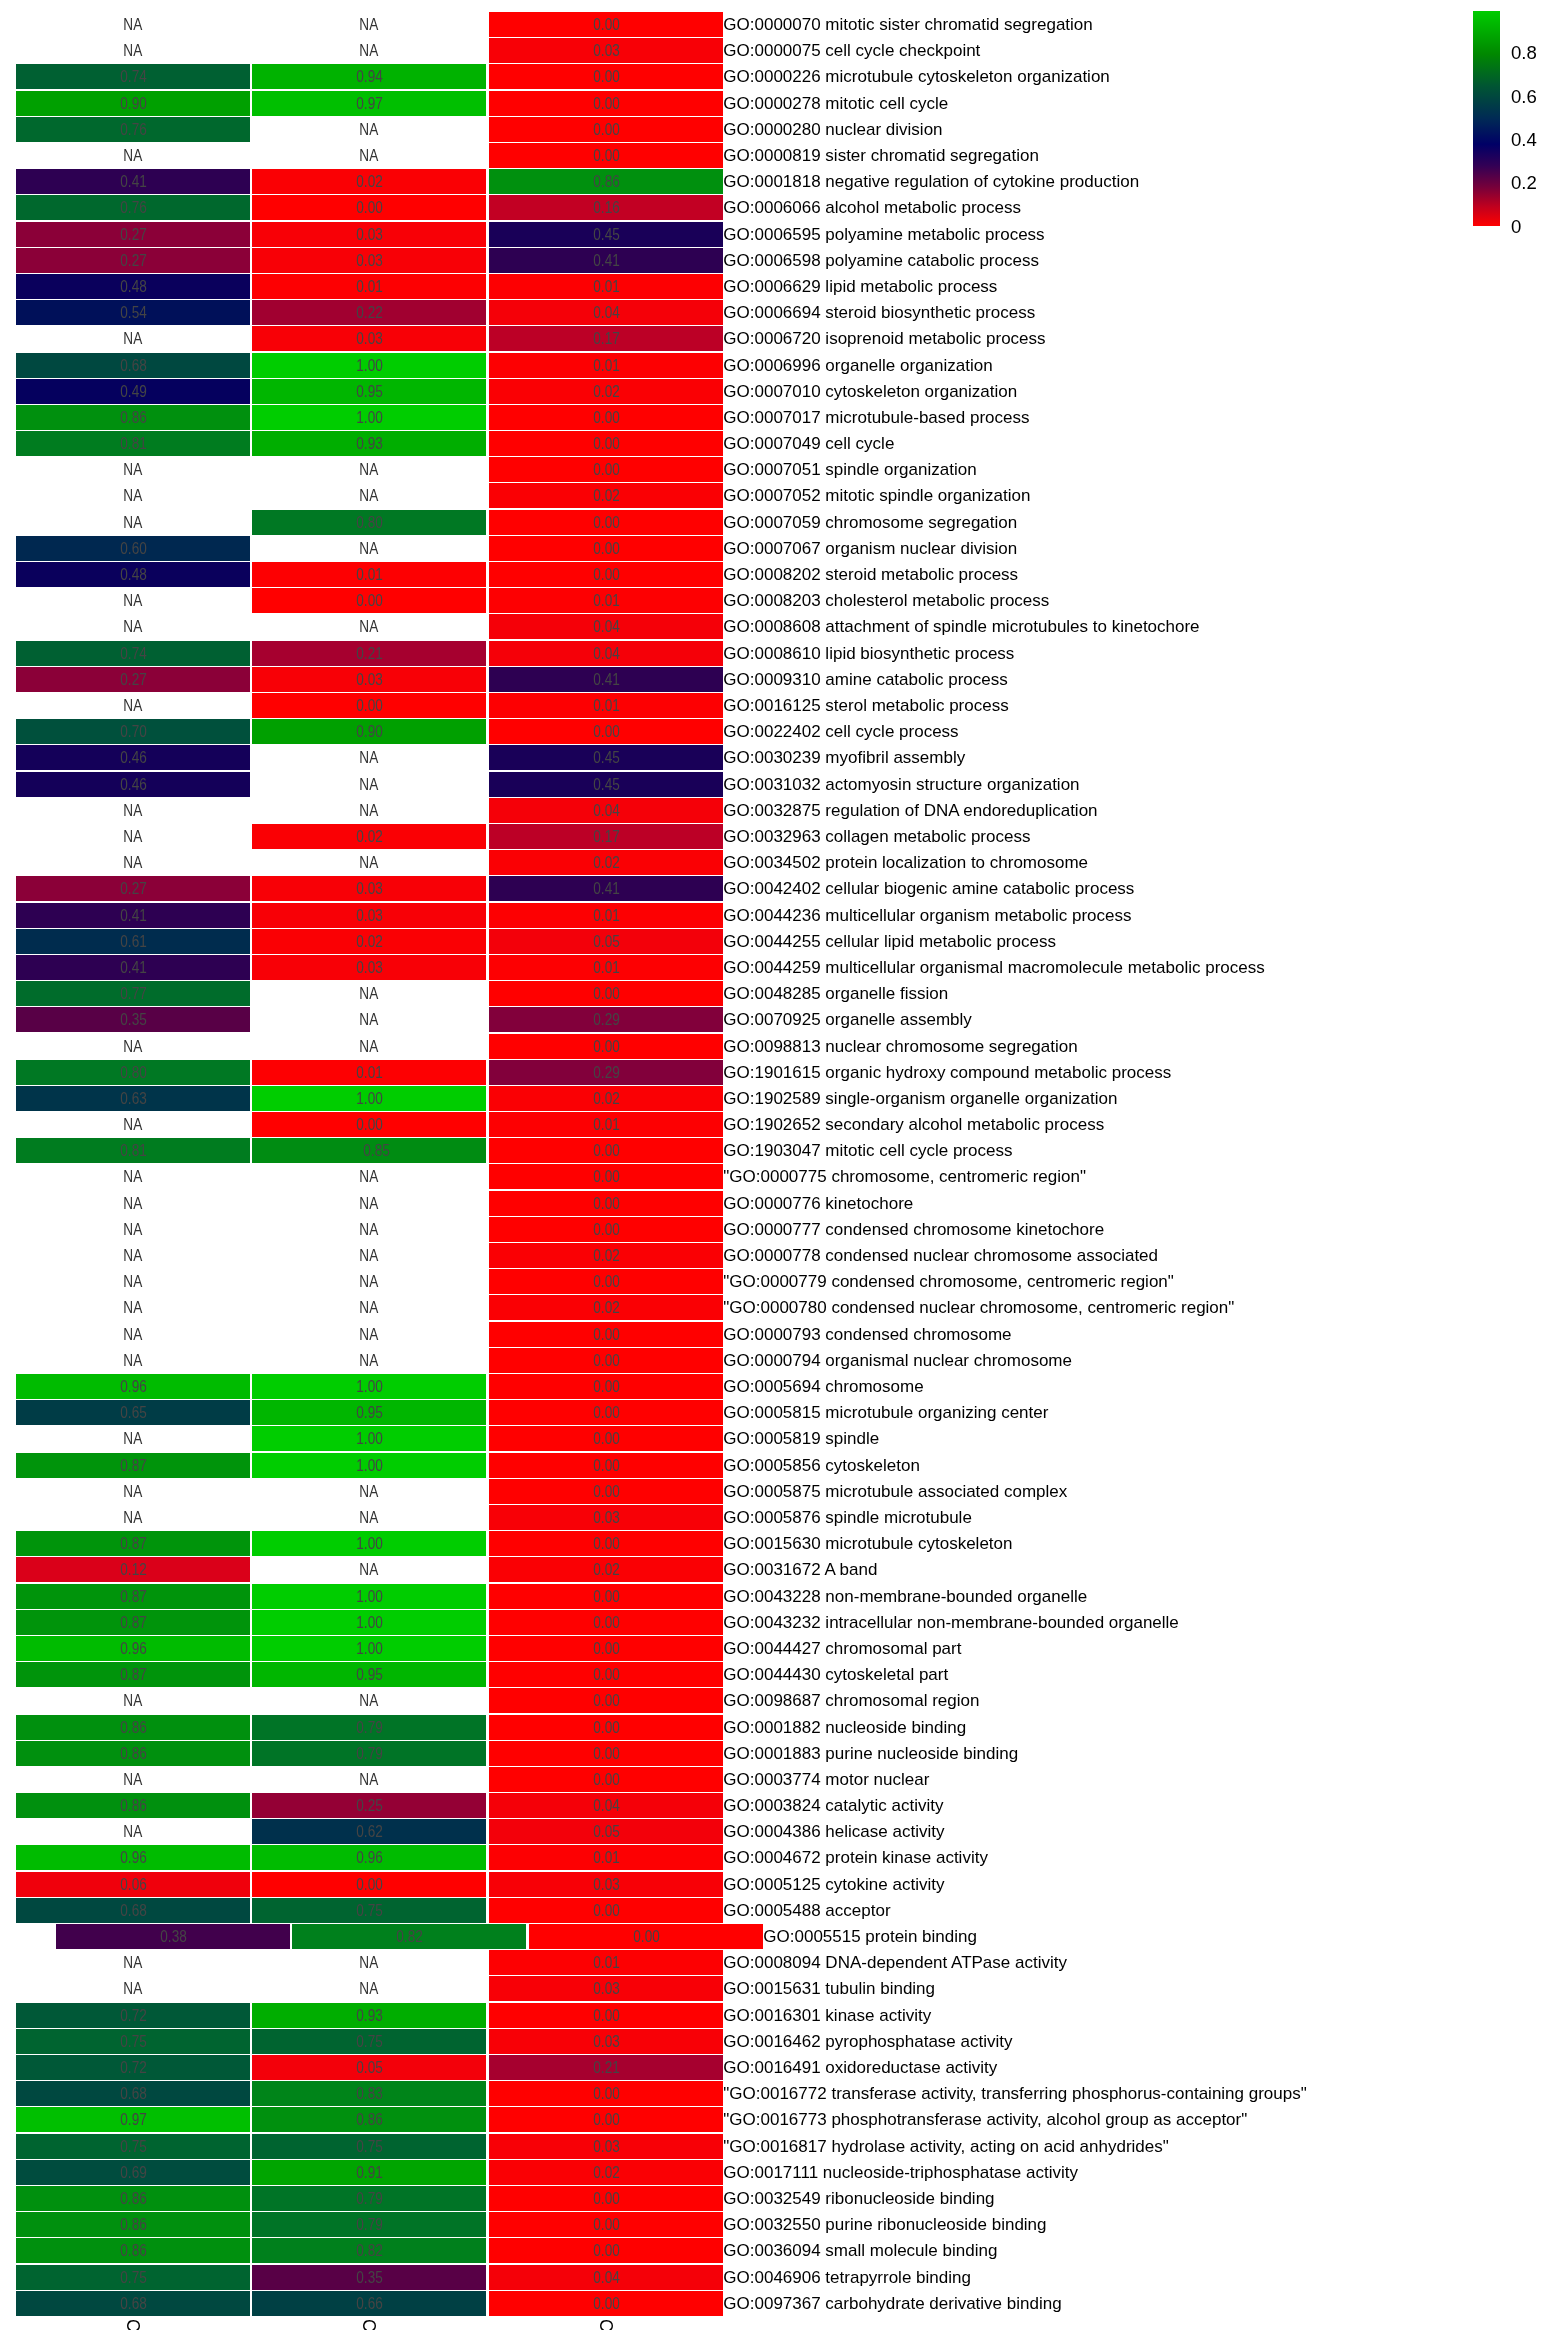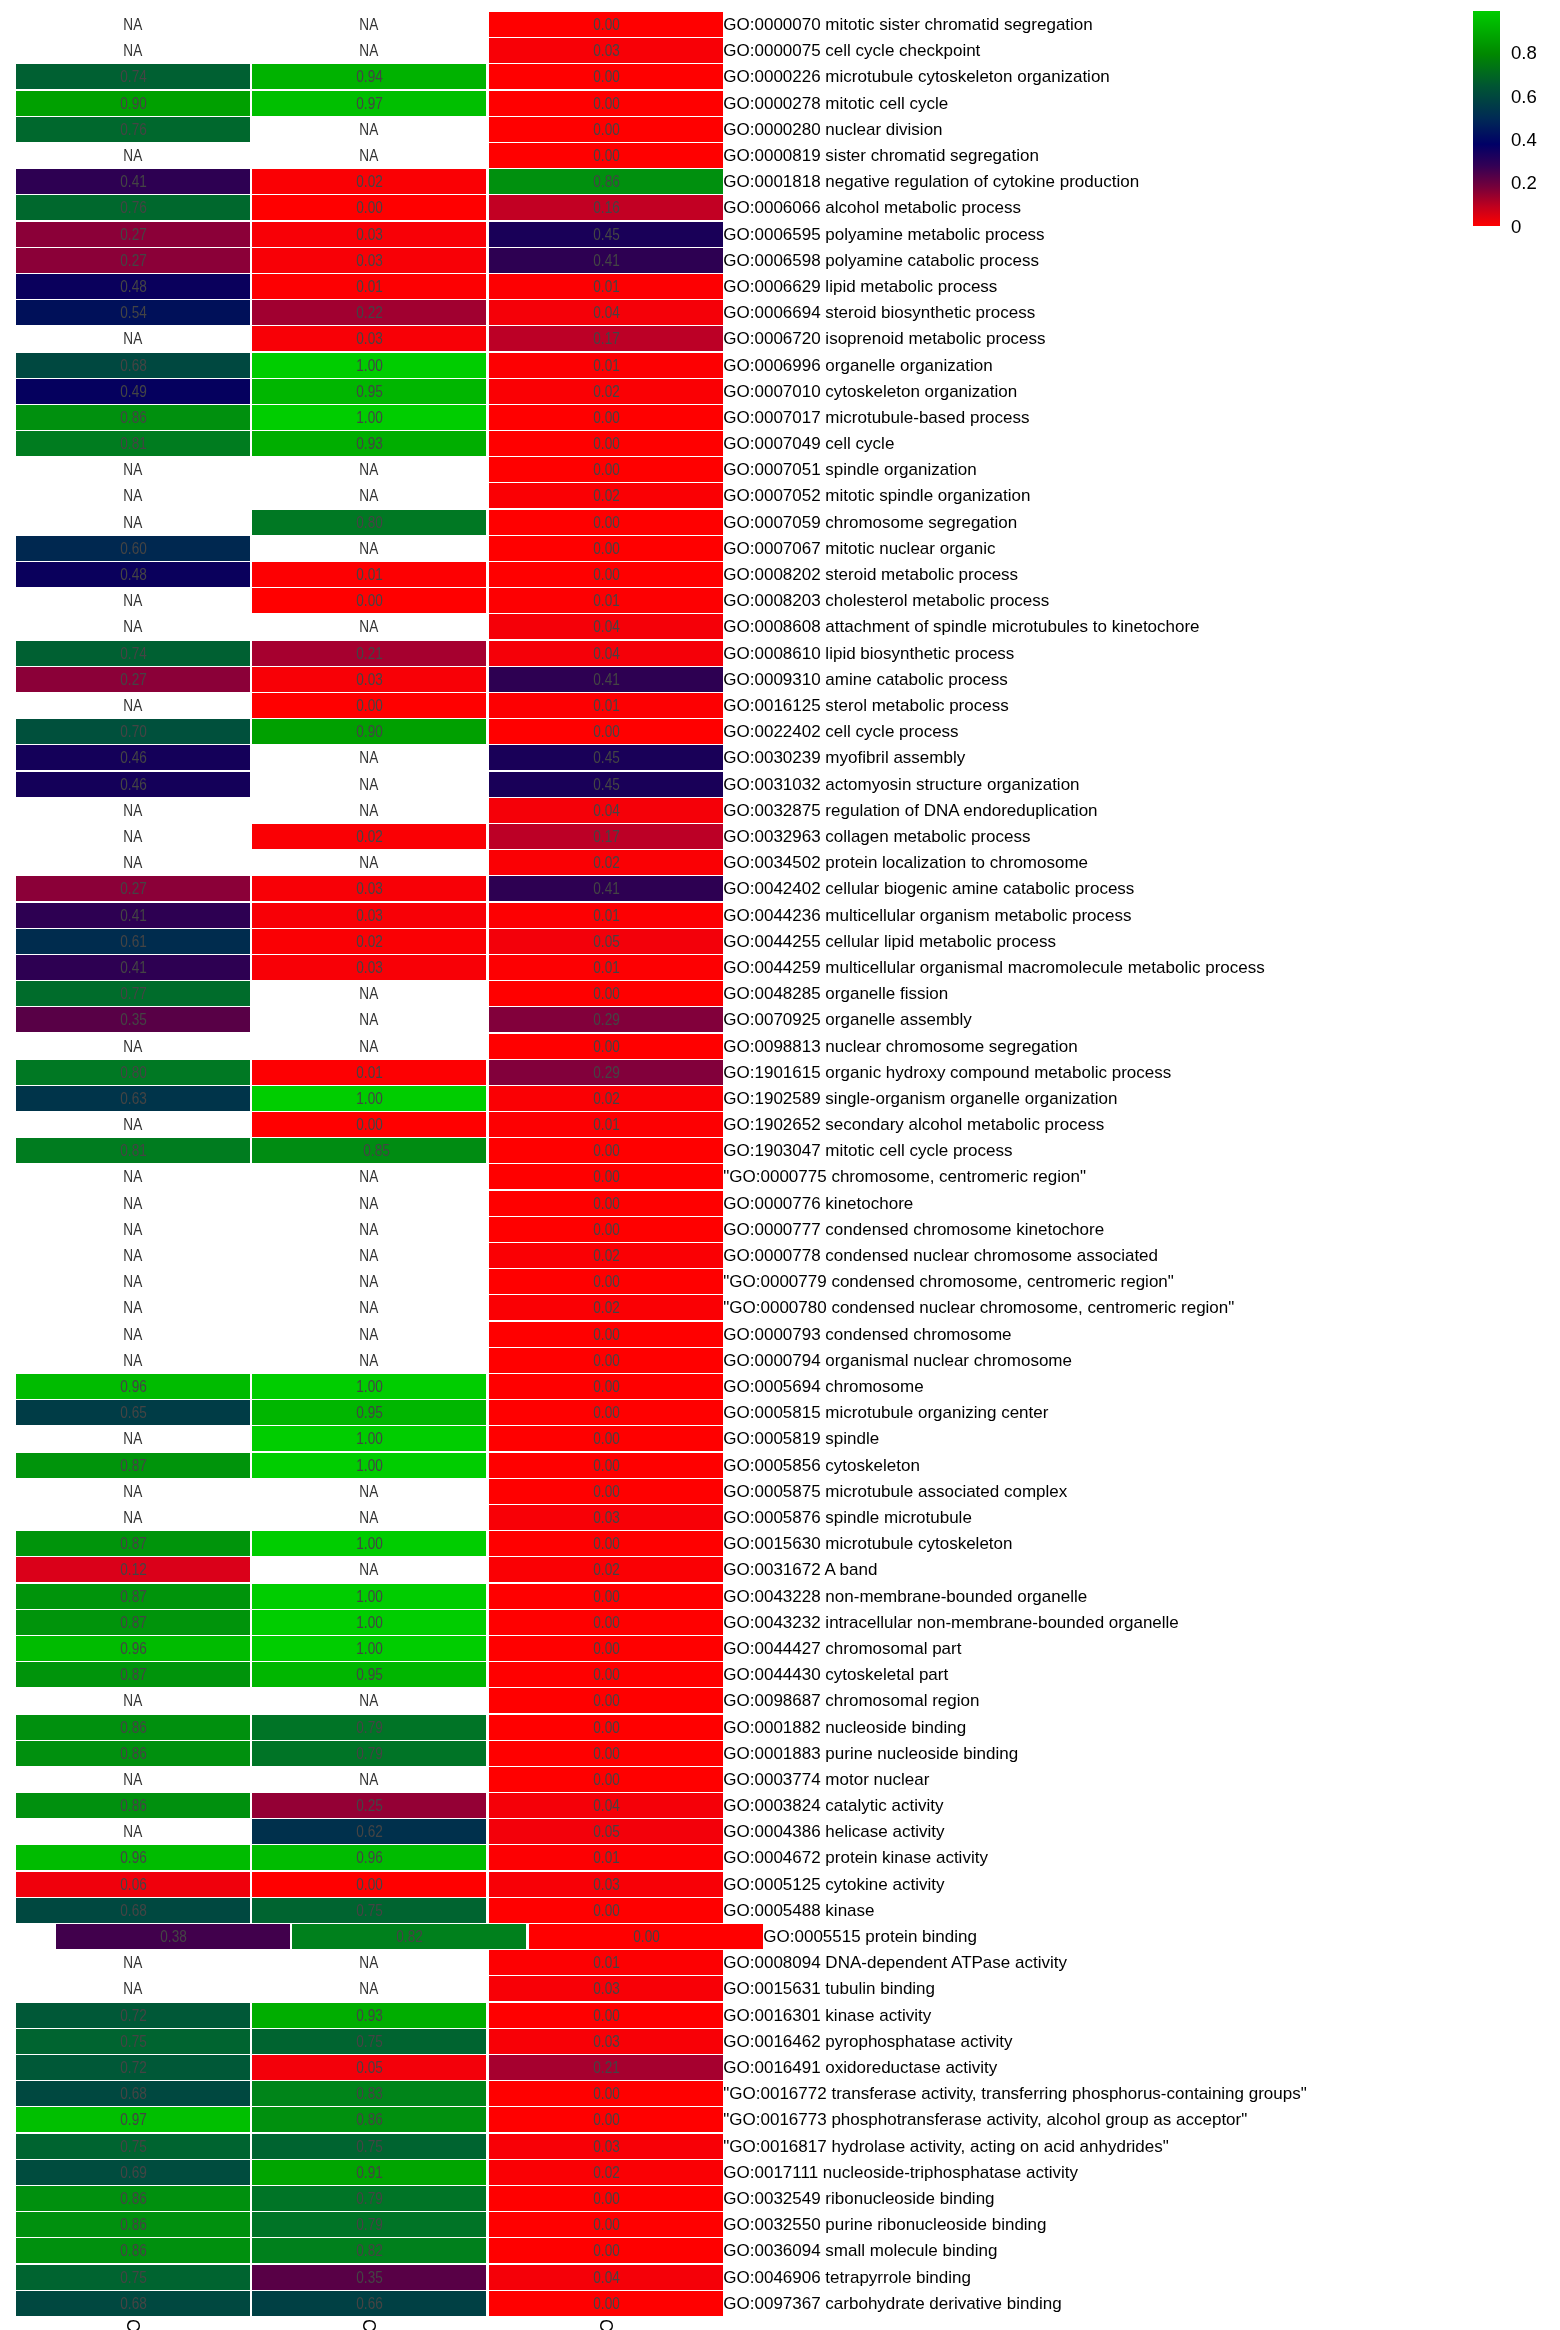--- a/index.html
+++ b/index.html
@@ -267,21 +267,21 @@
     <div class="hm-row" style="top: 524px;">
       <div class="cell" style="left: 0px; background: rgb(0, 40, 80);">
         <span class="v">0.60</span>
       </div>
       <div class="cell na" style="left: 236px;">
         <span class="v">NA</span>
       </div>
       <div class="cell" style="left: 473px; background: rgb(255, 0, 0);">
         <span class="v">0.00</span>
       </div>
-      <div class="row-label">GO:0007067 mitotic nuclear organic</div>
+      <div class="row-label">GO:0007067 organism nuclear division</div>
     </div>
     <div class="hm-row" style="top: 550px;">
       <div class="cell" style="left: 0px; background: rgb(10, 0, 92);">
         <span class="v">0.48</span>
       </div>
       <div class="cell" style="left: 236px; background: rgb(253, 0, 2);">
         <span class="v">0.01</span>
       </div>
       <div class="cell" style="left: 473px; background: rgb(255, 0, 0);">
         <span class="v">0.00</span>
@@ -891,21 +891,21 @@
     <div class="hm-row" style="top: 1886px;">
       <div class="cell" style="left: 0px; background: rgb(0, 72, 64);">
         <span class="v">0.68</span>
       </div>
       <div class="cell" style="left: 236px; background: rgb(0, 100, 48);">
         <span class="v">0.75</span>
       </div>
       <div class="cell" style="left: 473px; background: rgb(255, 0, 0);">
         <span class="v">0.00</span>
       </div>
-      <div class="row-label">GO:0005488 kinase</div>
+      <div class="row-label">GO:0005488 acceptor</div>
     </div>
     <div class="hm-row" style="top: 1912px; margin-left: 40px;">
       <div class="cell" style="left: 0px; background: rgb(65, 0, 76);">
         <span class="v">0.38</span>
       </div>
       <div class="cell" style="left: 236px; background: rgb(0, 128, 28);">
         <span class="v">0.82</span>
       </div>
       <div class="cell" style="left: 473px; background: rgb(255, 0, 0);">
         <span class="v">0.00</span>

